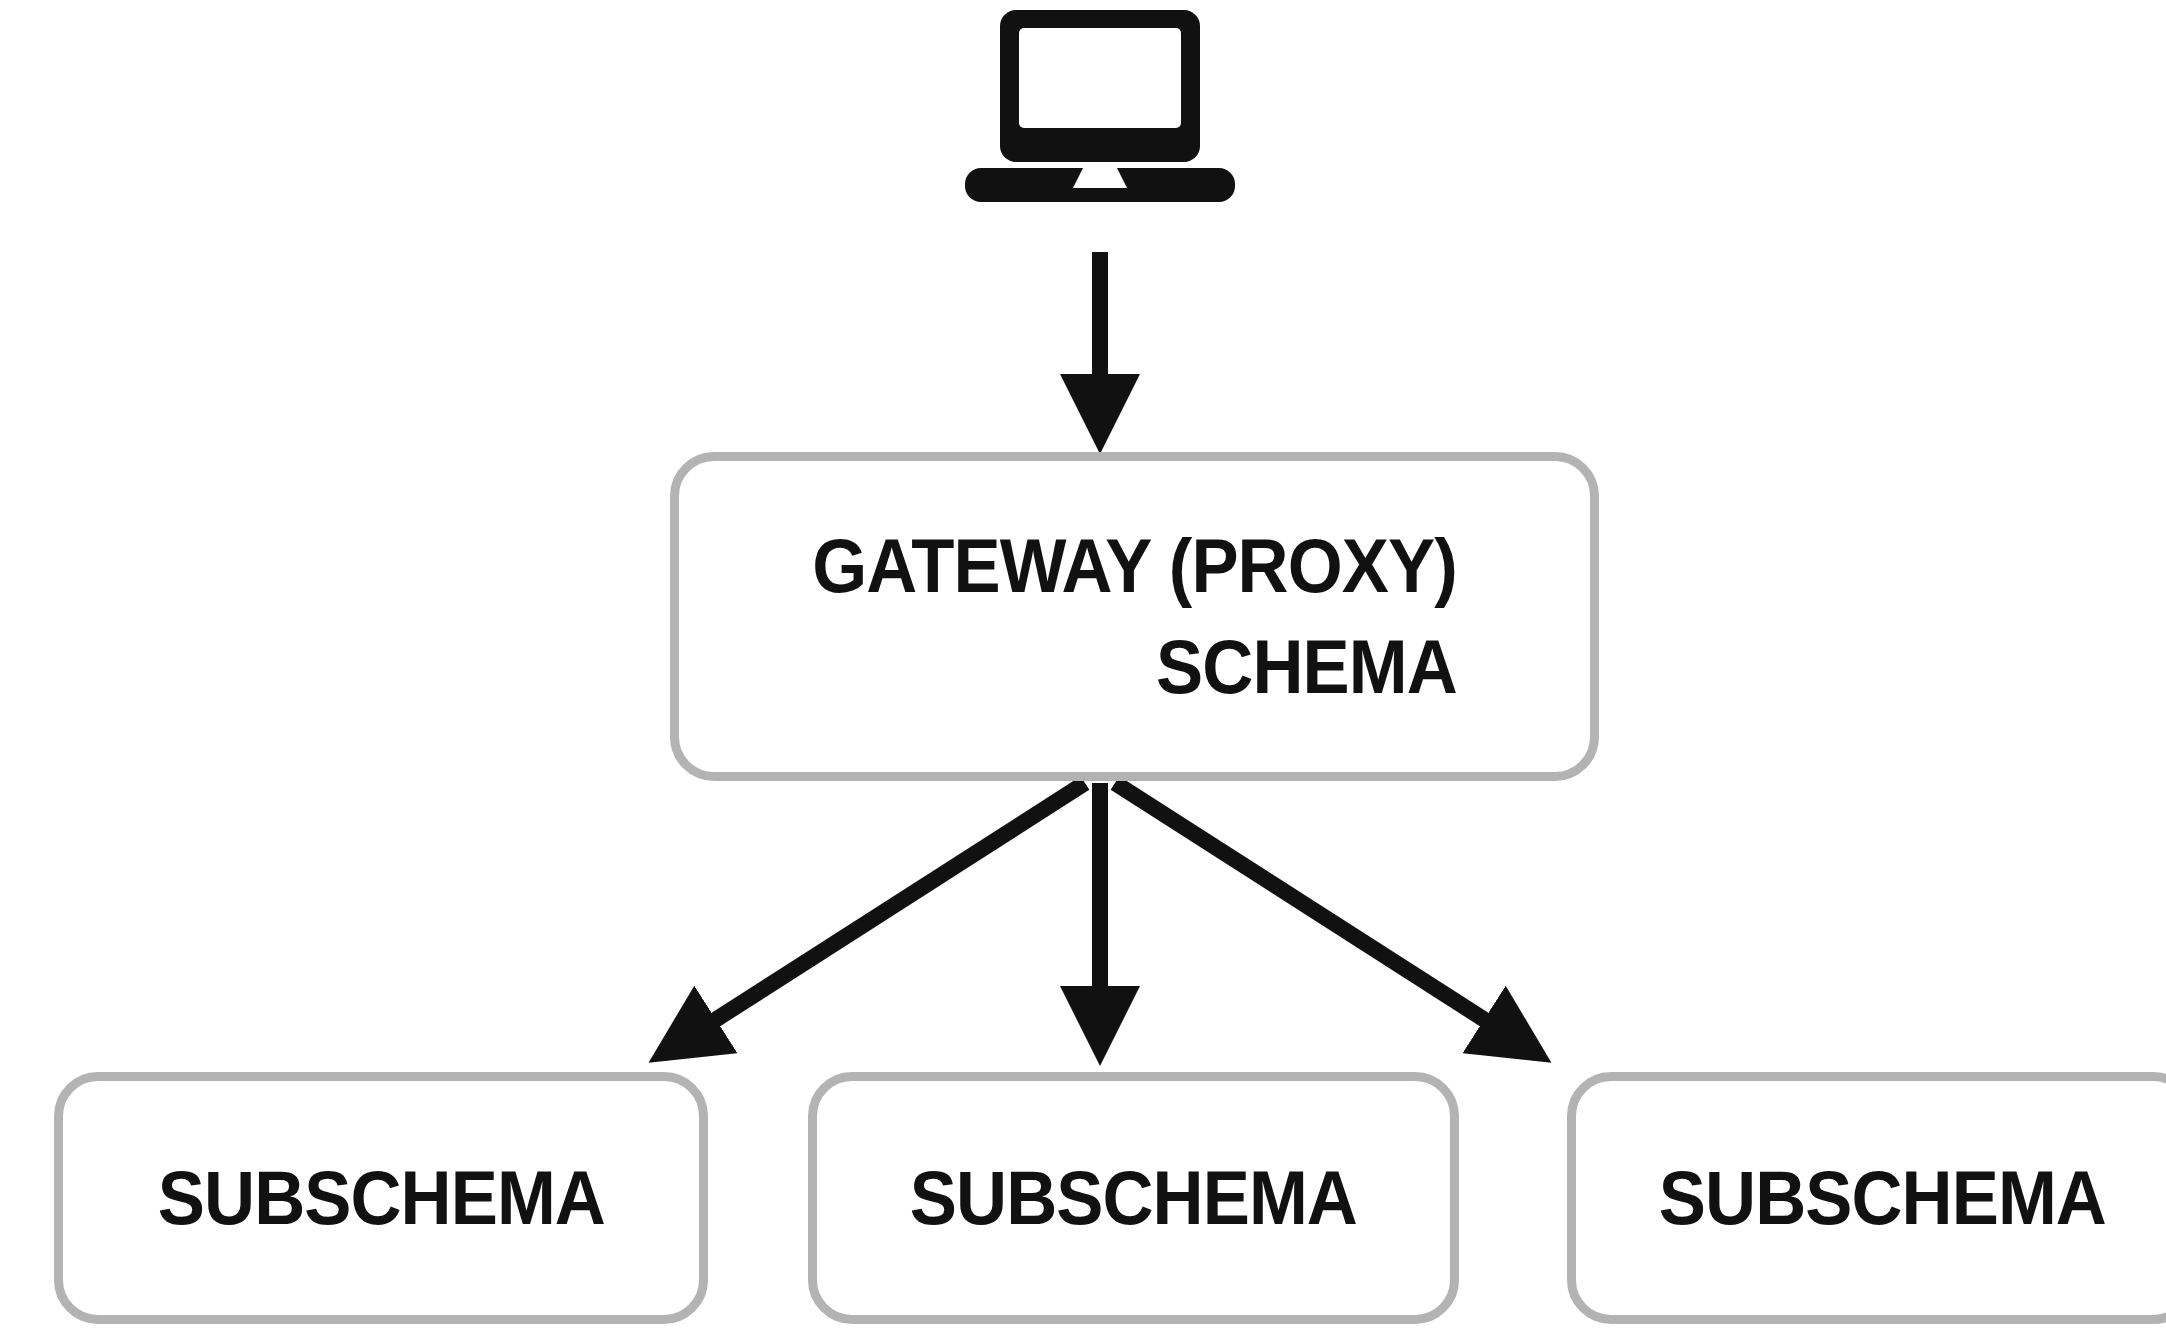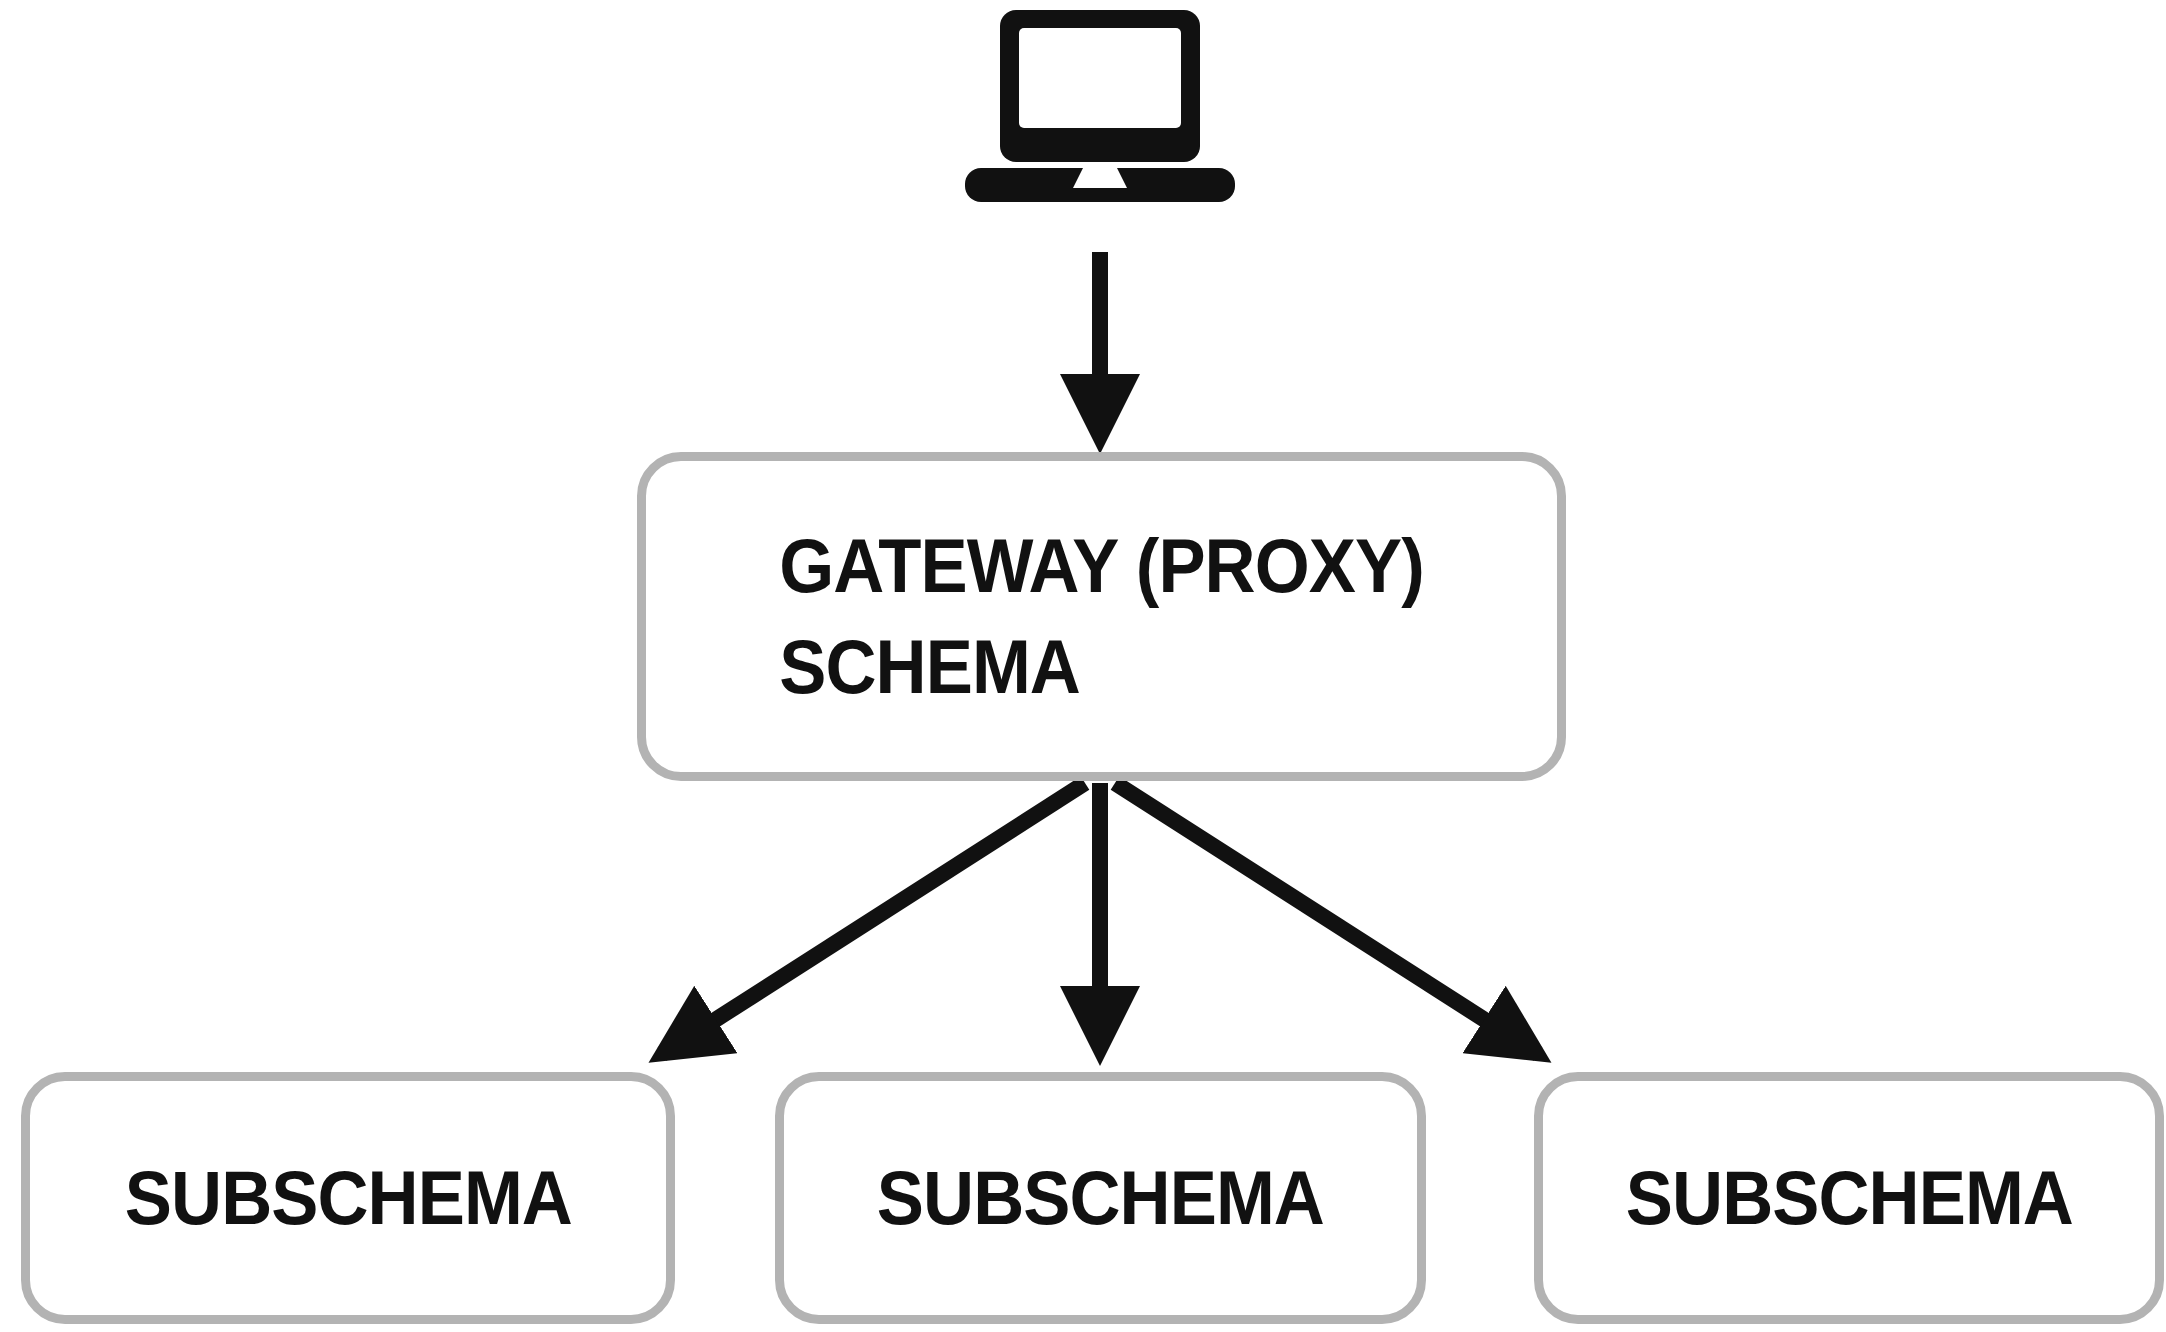--- a/index.html
+++ b/index.html
@@ -30,21 +30,22 @@
   .laptop .ink{fill:var(--ink);}
   .laptop .screen-inner{fill:var(--bg);}
   .laptop .notch{fill:var(--bg);}
   
   .node{
     position:absolute;
     background:var(--node-fill);
     border:9px solid var(--node-border);
     border-radius:44px;
     display:flex;align-items:center;justify-content:center;
-    text-align:left;
+    text-align:right;
+    margin-left:33px;
   }
   .node-label{
     display:inline-block;
     transform:scaleX(0.93);
     transform-origin:center;
     font-weight:700;
     color:var(--ink);
     font-size:76px;
     line-height:1.32;
     letter-spacing:-1px;

